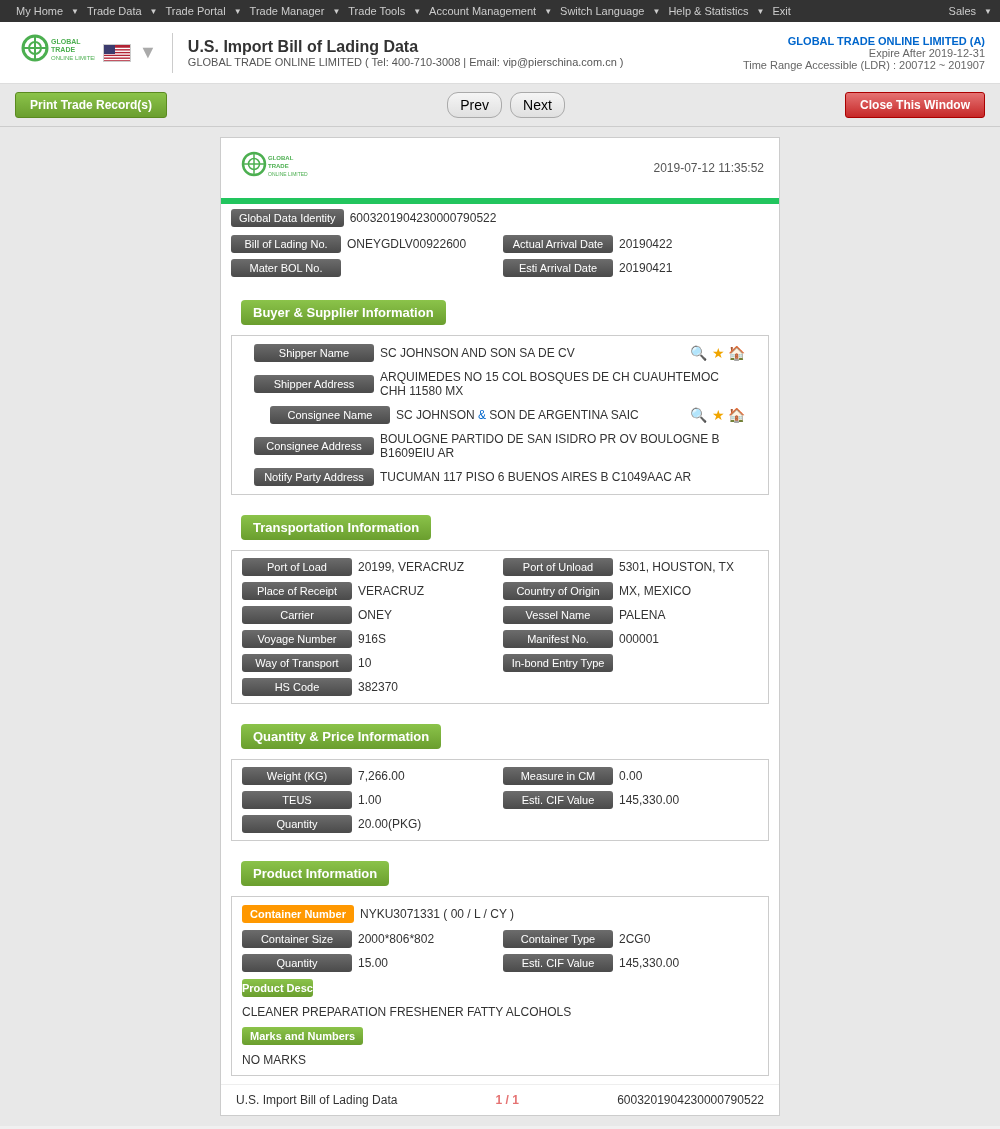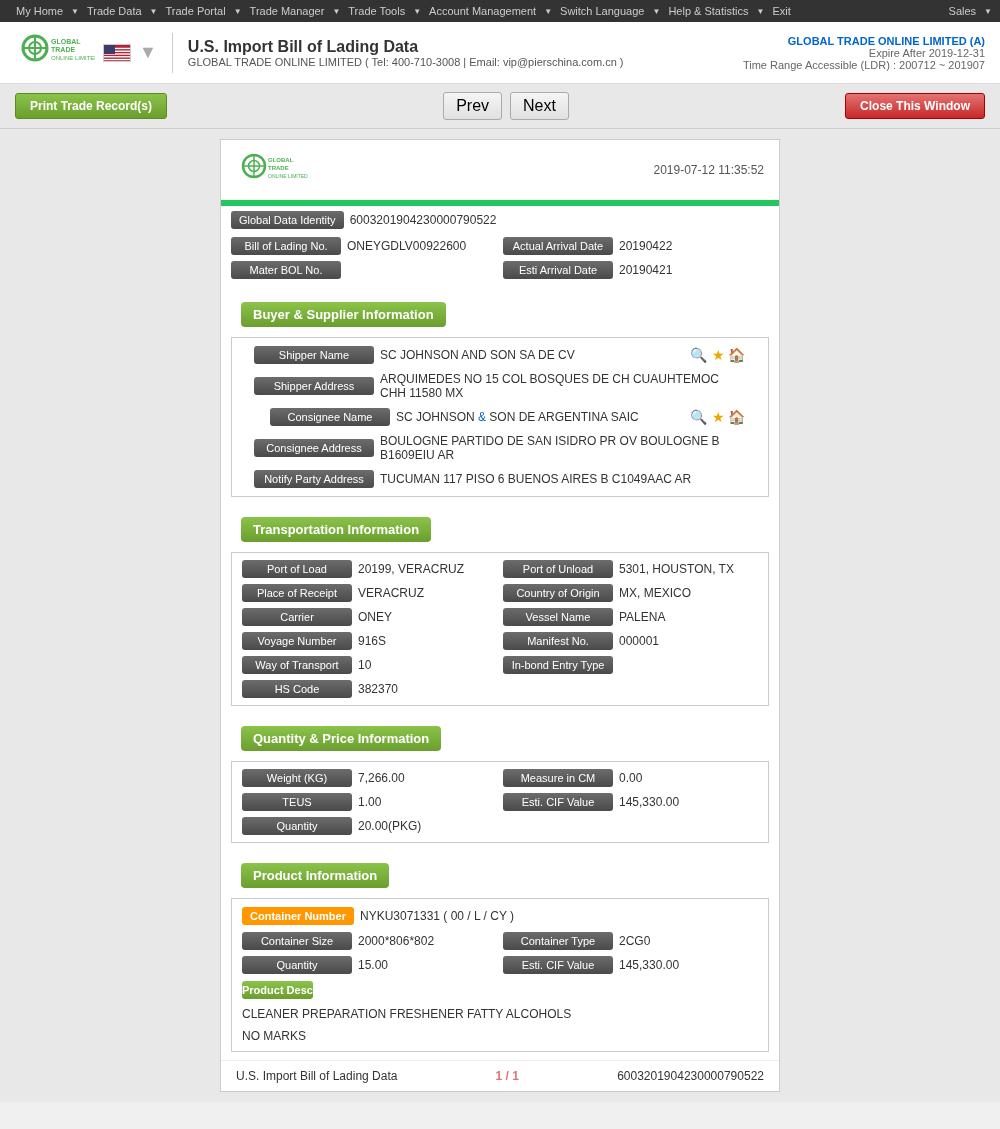--- a/index.html
+++ b/index.html
@@ -18,21 +18,21 @@
     .divider-v { width: 1px; height: 40px; background: #ccc; }
     .header-title { font-size: 16px; font-weight: bold; color: #333; }
     .header-sub { font-size: 11px; color: #555; }
     .header-right { margin-left: auto; text-align: right; font-size: 11px; }
     .header-right .company { color: #0066cc; font-weight: bold; }
     .header-right .expire { color: #666; }
 
     
     .toolbar { background: #e8e8e8; padding: 8px 15px; display: flex; align-items: center; gap: 8px; border-bottom: 1px solid #ccc; }
     .btn-print { background: linear-gradient(180deg, #8bc34a, #6a9e2e); color: #fff; border: 1px solid #5a8a20; padding: 5px 14px; border-radius: 3px; cursor: pointer; font-size: 12px; font-weight: bold; }
-    .btn-nav { background: linear-gradient(180deg, #f5f5f5, #e0e0e0); border: 1px solid #aaa; padding: 4px 12px; border-radius: 3px; cursor: pointer; font-size: 16px; }
+    .btn-nav { background: linear-gradient(180deg, #f5f5f5, #e0e0e0); border: 1px solid #aaa; padding: 4px 12px; border-radius: 11px; cursor: pointer; font-size: 14px; }
     .btn-close { background: linear-gradient(180deg, #e57373, #c62828); color: #fff; border: 1px solid #a00; padding: 5px 14px; border-radius: 3px; cursor: pointer; font-size: 12px; font-weight: bold; margin-left: auto; }
 
     
     .record-header { display: flex; justify-content: space-between; align-items: center; padding: 10px 15px; border-bottom: 6px solid #22c55e; }
     .record-timestamp { font-size: 12px; color: #555; }
 
     
     .field-row { display: flex; align-items: center; padding: 4px 10px; gap: 6px; }
     .field-label { background: linear-gradient(180deg, #6c6c6c, #4a4a4a); color: #fff; padding: 3px 8px; border-radius: 3px; font-size: 11px; white-space: nowrap; min-width: 110px; text-align: center; }
     .field-value { font-size: 12px; color: #333; flex: 1; }
@@ -352,20 +352,23 @@
       </div>
 
       <div class="field-row">
         <span class="label-product-desc">Product Desc</span>
       </div>
 
       <div class="field-row">
         <span class="field-value">CLEANER PREPARATION FRESHENER FATTY ALCOHOLS</span>
       </div>
 
+      <div class="field-row">
+        <span class="label-marks">Marks and Numbers</span>
+      </div>
 
       <div class="field-row">
         <span class="field-value">NO MARKS</span>
       </div>
     </div>
 
     <div class="record-footer">
       <span>U.S. Import Bill of Lading Data</span>
       <span class="page-num">1 / 1</span>
       <span>6003201904230000790522</span>

